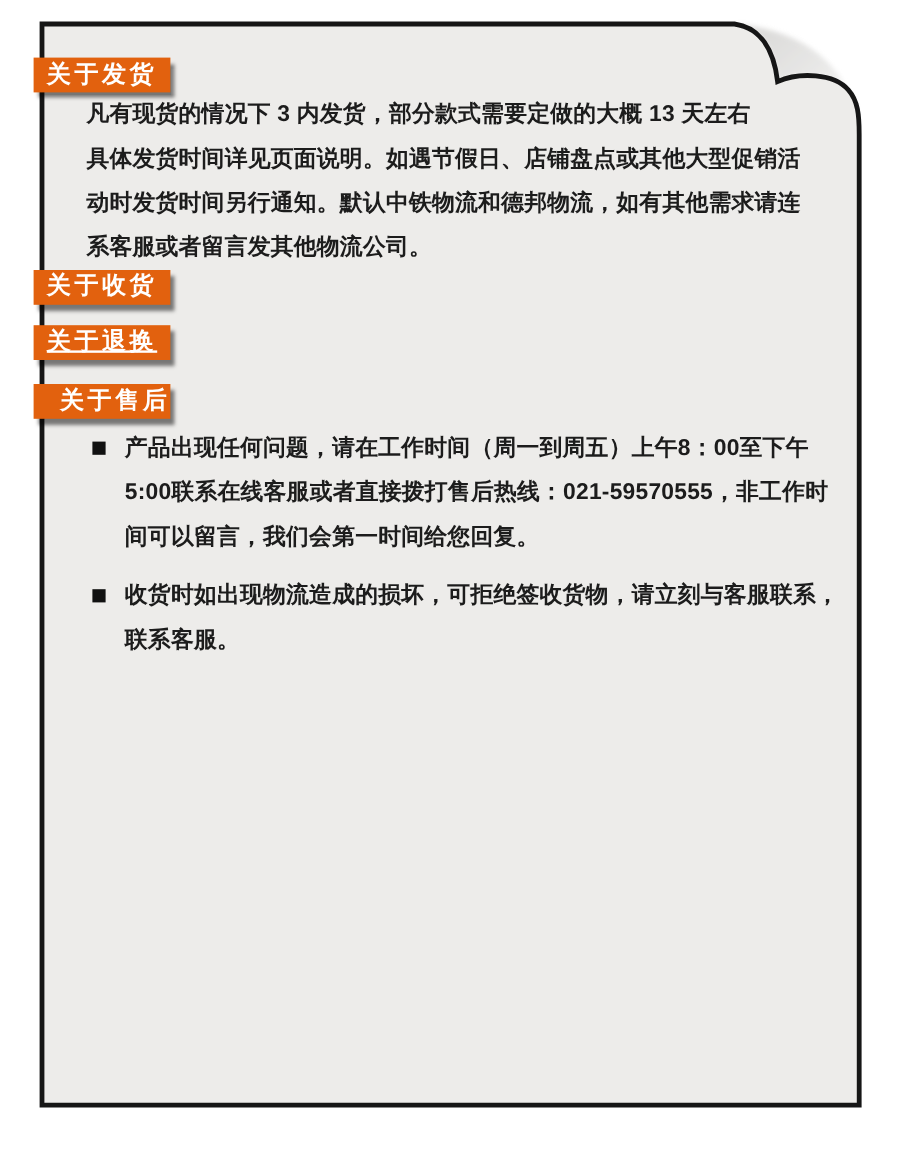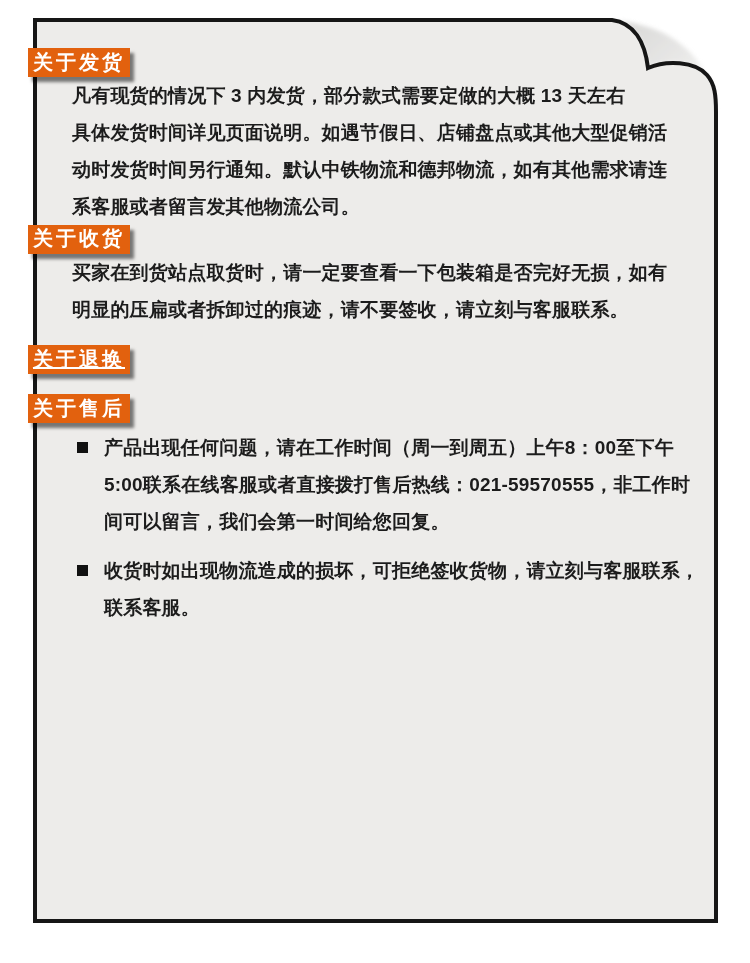--- a/index.html
+++ b/index.html
@@ -11,31 +11,31 @@
     width:750px;height:963px;background:#ffffff;position:relative;
     font-family:"Liberation Sans","DejaVu Sans",sans-serif;
     overflow:hidden;
   }
   .sheet-svg{position:absolute;left:0;top:0;width:750px;height:963px;}
   .content{
     position:absolute;left:35px;top:22px;width:681px;
     color:var(--text);
   }
   .sec-title{
-    position:relative;left:-7px;width:102px;height:29px;line-height:29px;
+    position:relative;left:-7px;width:114px;height:29px;line-height:29px;
     background:var(--accent);color:#ffffff;font-size:20px;font-weight:bold;
     letter-spacing:3px;text-align:center;
     box-shadow:4px 5px 3px var(--shadow);
   }
   .sec-body{
     margin:0 30px 0 37px;font-size:19px;line-height:37px;font-weight:600;
     white-space:pre;letter-spacing:0.2px;
   }
   .m-h1{margin-top:26px;} .m-h2{margin-top:0px;font-family:Liberation Mono, monospace;}
-  .m-h3{margin-top:17px;text-decoration:underline;} .m-h4{margin-top:20px;}
+  .m-h3{margin-top:17px;text-decoration:underline;} .m-h4{margin-top:20px;text-align:right;}
   .bullets{margin-top:6px;}
   .bullet-item{display:flex;align-items:flex-start;margin-left:42px;margin-right:16px;}
   .bullet-item + .bullet-item{margin-top:12px;}
   .bullet-square{
     flex:0 0 auto;width:11px;height:11px;background:#111111;margin:13px 16px 0 0;
   }
   .bullet-text{
     font-size:19px;line-height:37px;font-weight:600;white-space:pre;letter-spacing:0.2px;
   }
 </style>
@@ -60,22 +60,20 @@
 
 <div class="content">
 
   <div class="sec-title m-h1">关于发货</div>
   <div class="sec-body">凡有现货的情况下 3 内发货，部分款式需要定做的大概 13 天左右
 具体发货时间详见页面说明。如遇节假日、店铺盘点或其他大型促销活
 动时发货时间另行通知。默认中铁物流和德邦物流，如有其他需求请连
 系客服或者留言发其他物流公司。</div>
 
   <div class="sec-title m-h2">关于收货</div>
-  <div class="sec-body">买家在到货站点取货时，请一定要查看一下包装箱是否完好无损，如有
-明显的压扁或者拆卸过的痕迹，请不要签收，请立刻与客服联系。</div>
 
   <div class="sec-title m-h3">关于退换</div>
 
   <div class="sec-title m-h4">关于售后</div>
   <div class="bullets">
     <div class="bullet-item">
       <span class="bullet-square"></span>
       <div class="bullet-text">产品出现任何问题，请在工作时间（周一到周五）上午8：00至下午
 5:00联系在线客服或者直接拨打售后热线：021-59570555，非工作时
 间可以留言，我们会第一时间给您回复。</div>

